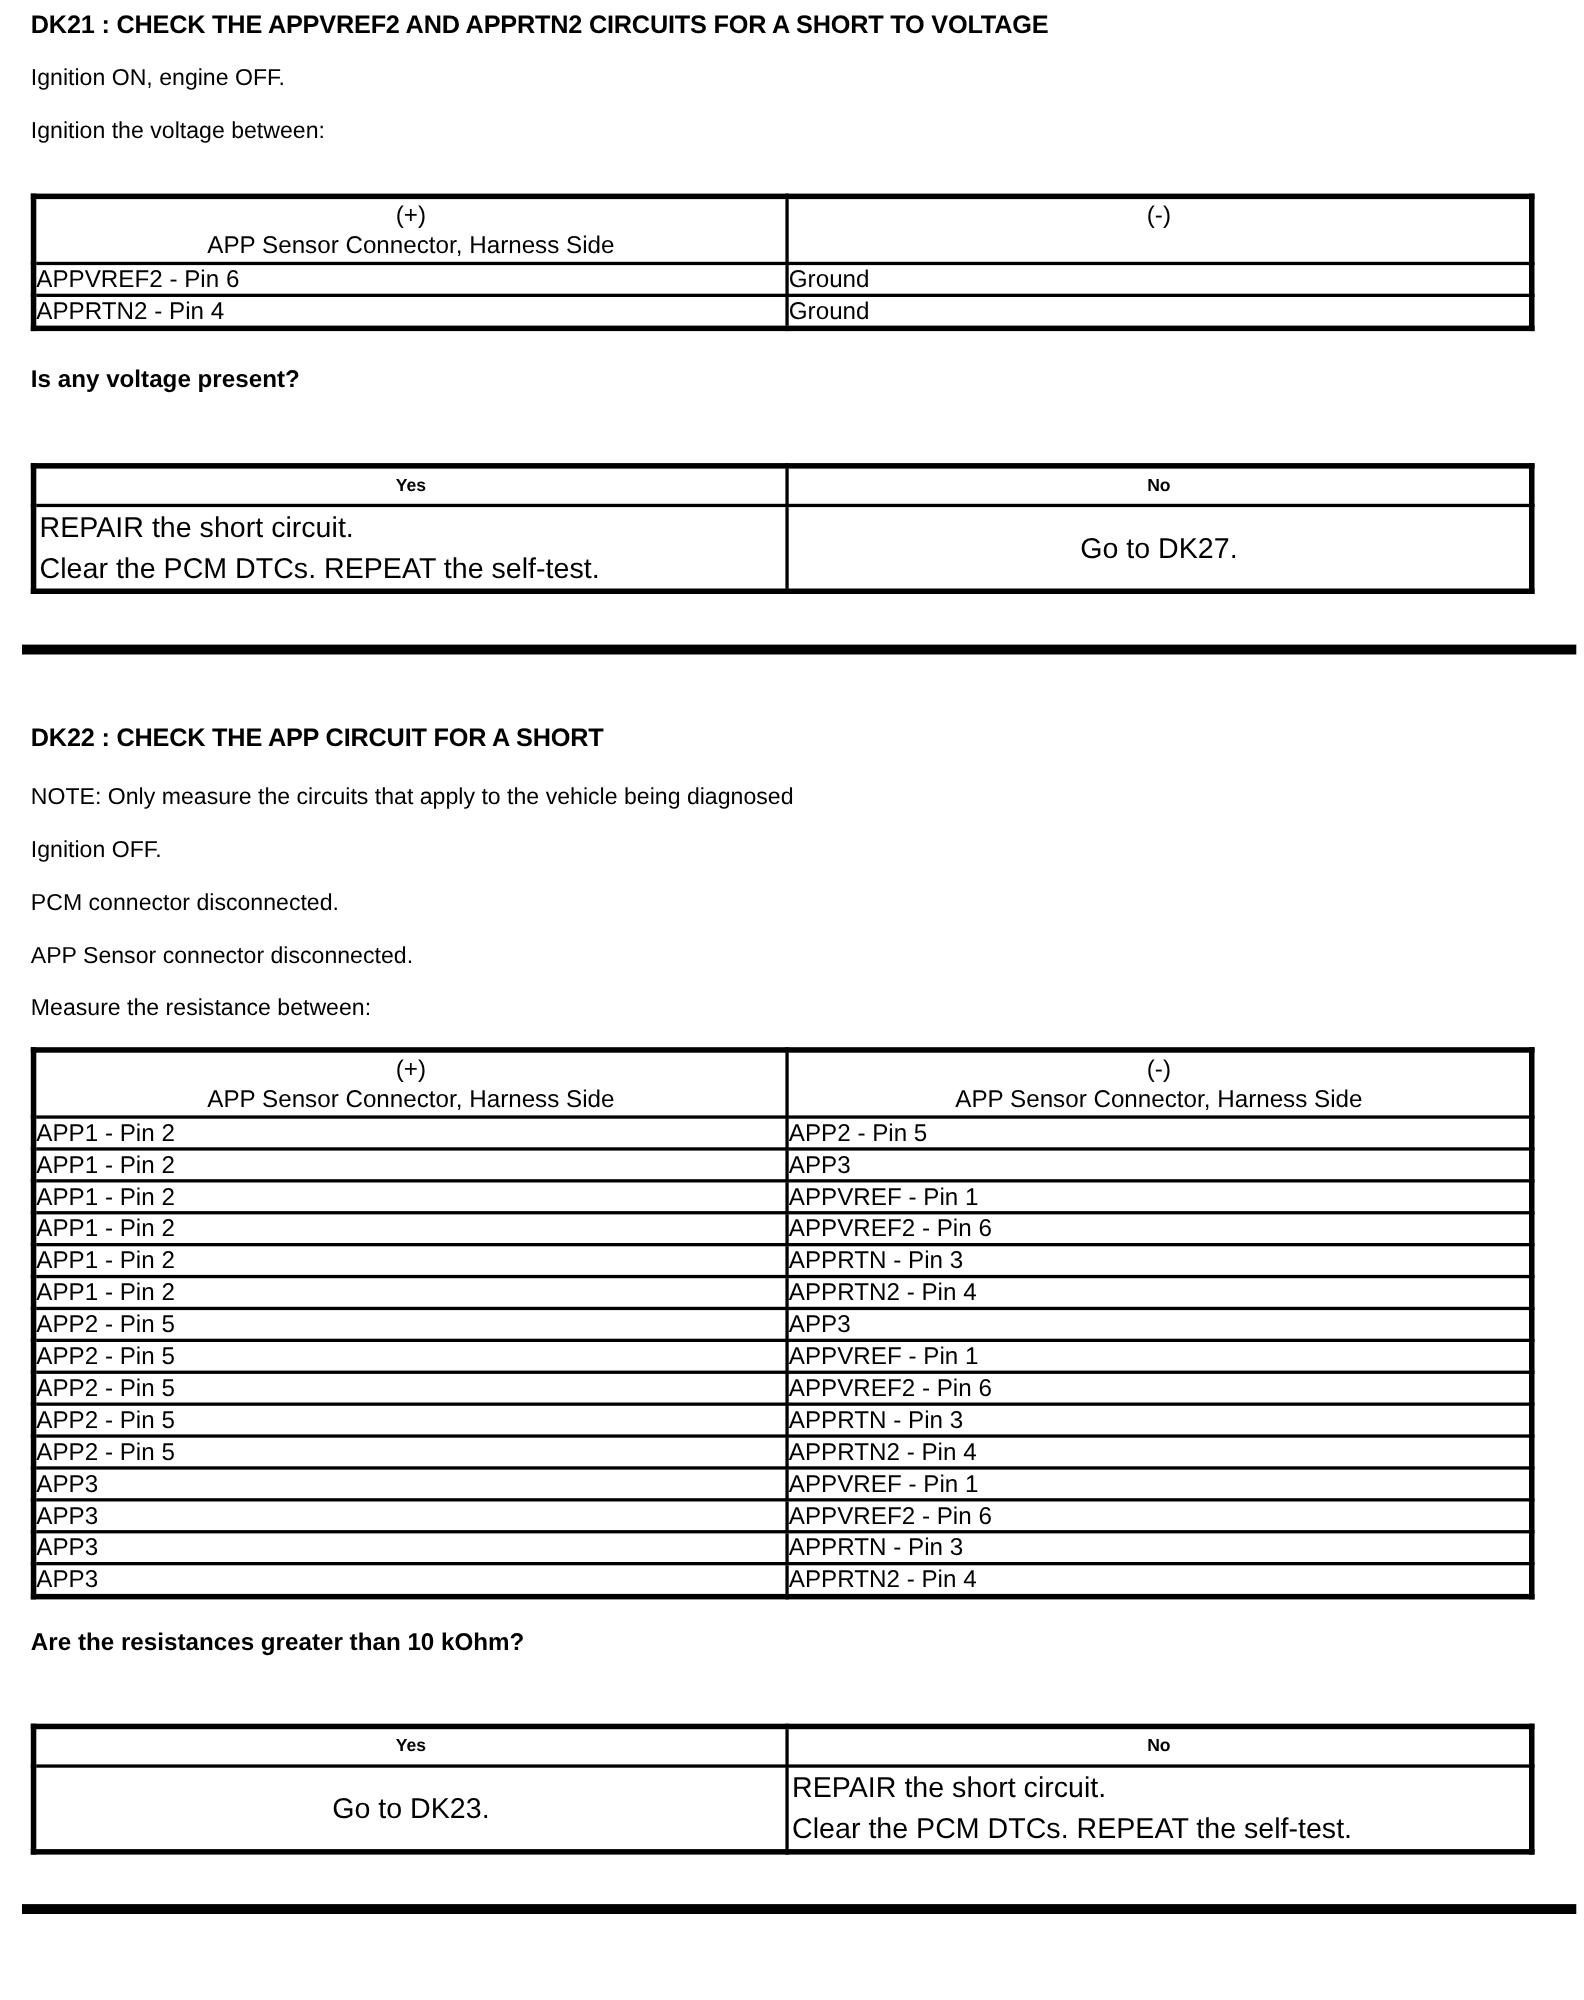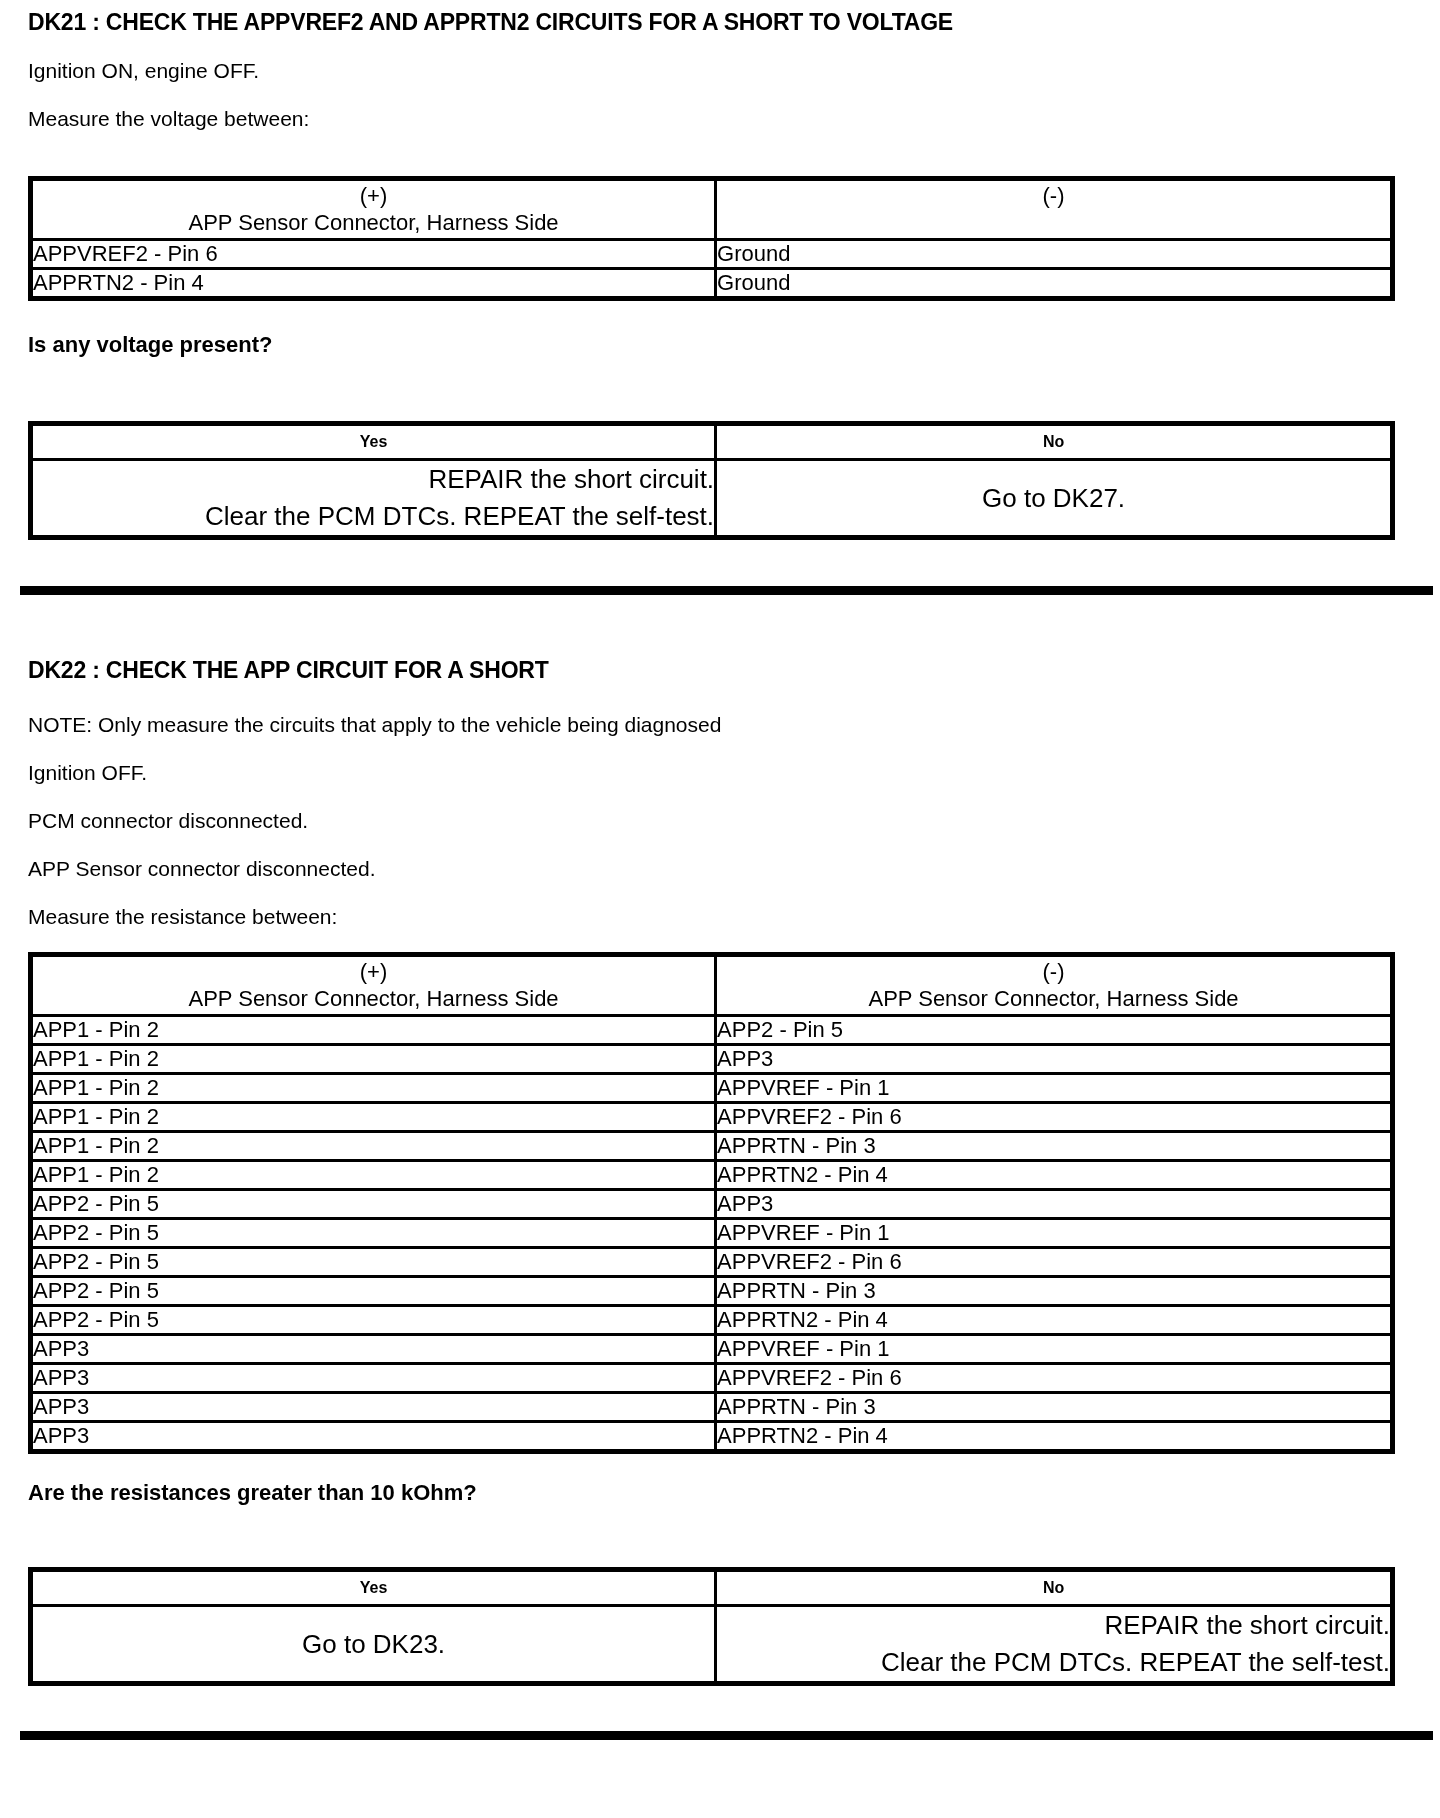--- a/index.html
+++ b/index.html
@@ -62,21 +62,21 @@
     height: 36px;
     text-align: center;
     vertical-align: middle;
   }
   .decision-table td {
     font-size: 26px;
     line-height: 37px;
     height: 78px;
     vertical-align: middle;
   }
-  .decision-table td.align-left  { text-align: right; padding-left: 3px; }
+  .decision-table td.align-left  { text-align: left; padding-left: 3px; }
   .decision-table td.align-center{ text-align: center; }
 
   .divider {
     border: none;
     height: 9px;
     background: #000;
     margin-left: -8px;
     margin-right: -38px;
   }
 
@@ -90,21 +90,21 @@
 </style>
 </head>
 <body>
 
 <div class="page">
 
   <section class="sec1">
     <h1 class="section-title">DK21 : CHECK THE APPVREF2 AND APPRTN2 CIRCUITS FOR A SHORT TO VOLTAGE</h1>
 
     <p class="body-line">Ignition ON, engine OFF.</p>
-    <p class="body-line pre-table-line">Measure the voltage between:</p>
+    <p class="body-line pre-table-line">Ignition the voltage between:</p>
 
     <table class="measure-table">
       <colgroup>
           <col class="c-left">
           <col class="c-right">
         </colgroup>
       <thead>
         <tr>
           <th>
             <div>(+)</div>

